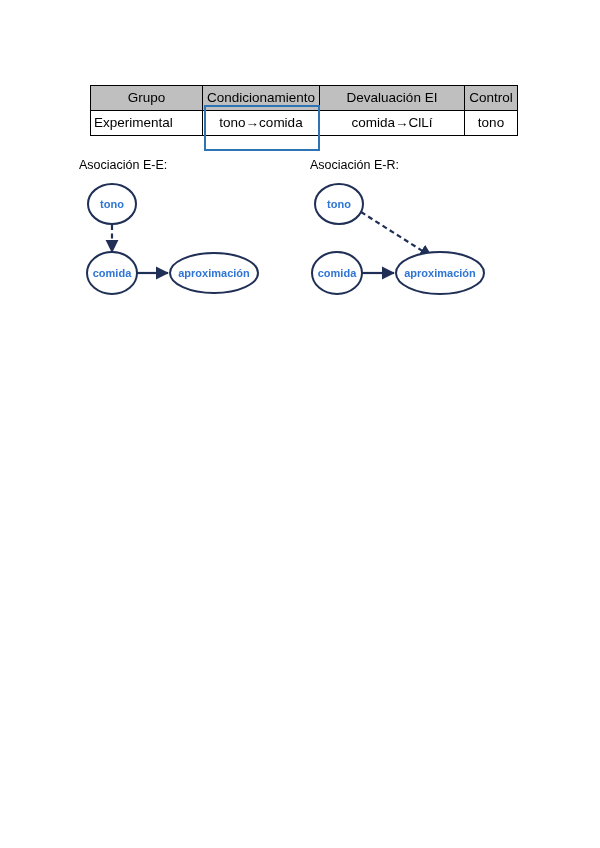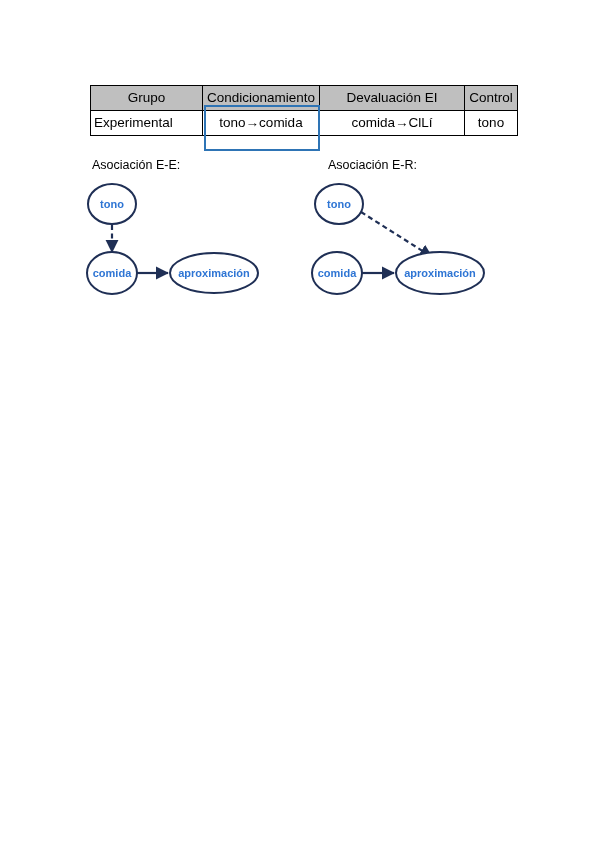--- a/index.html
+++ b/index.html
@@ -65,22 +65,22 @@
     pointer-events: none;
   }
 
   
   .assoc-caption {
     position: absolute;
     font-size: 12.5px;
     color: #000000;
     white-space: nowrap;
   }
-  #caption-ee { left: 92px;  top: 158px; }
-  #caption-er { left: 328px; top: 158px; }
+  #caption-ee { left: 79px;  top: 158px; }
+  #caption-er { left: 310px; top: 158px; }
 
   
   #diagram-layer {
     position: absolute;
     left: 0;
     top: 0;
     width: 600px;
     height: 848px;
   }
   .node-ellipse {

